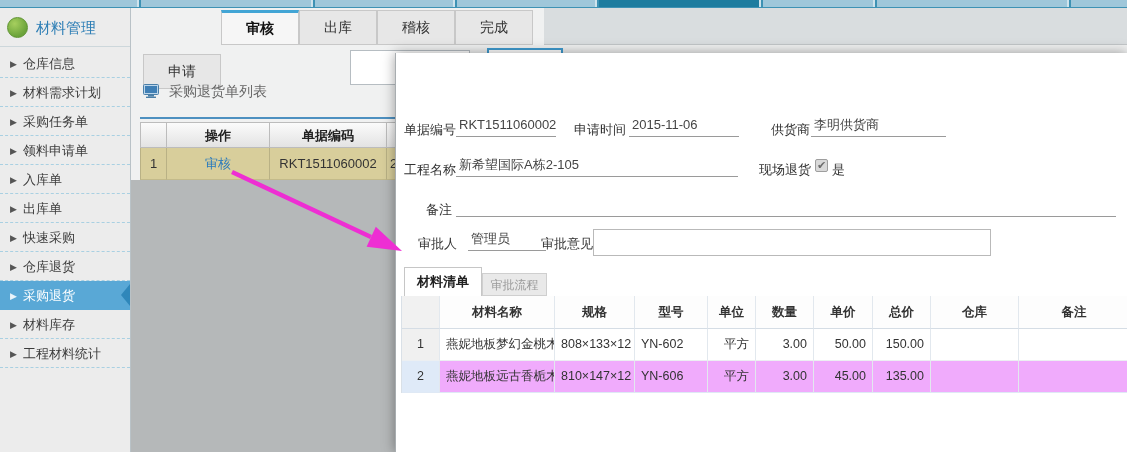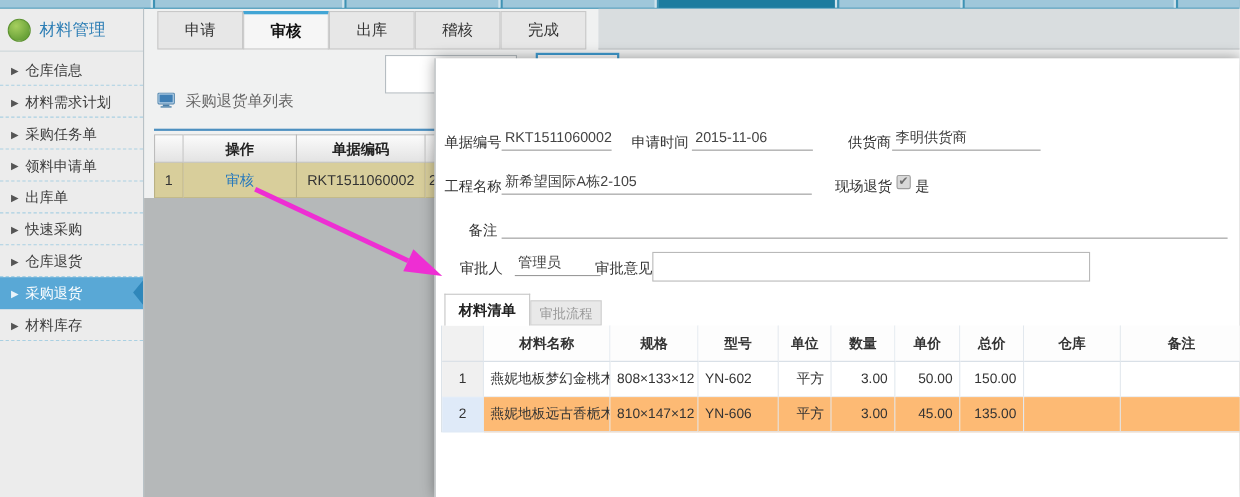--- a/index.html
+++ b/index.html
@@ -87,21 +87,21 @@
 
   
   .mtable { position:absolute; left:5px; top:243px; width:727px; border-left:1px solid #d9e0e7; }
   .mrow { display:flex; width:727px; }
   .mcell { flex:none; font-size:12.5px; color:#333; white-space:nowrap; overflow:hidden;
            border-right:1px solid #e2e8ee; padding:0 6px; }
   .mhead .mcell { height:33px; line-height:32px; font-weight:bold; text-align:center;
                   background:#fdfdfd; border-bottom:1px solid #d5dde5; }
   .mhead .mcell.m-num { background:#f1f1f1; }
   .mdata .mcell { height:32px; line-height:31px; border-bottom:1px solid #eceff2; }
-  .mdata.alt .mcell { background:#fdba74; border-bottom:1px solid #dfe9f5; }
+  .mdata.alt .mcell { background:#f0abfc; border-bottom:1px solid #dfe9f5; }
   .mdata .m-num { background:#f0f0f0; text-align:center; }
   .mdata.alt .m-num { background:#dfeaf8; }
   .m-num { width:38px; } .m-name { width:115px; } .m-spec { width:80px; } .m-model { width:73px; }
   .m-unit { width:48px; text-align:right; } .m-qty { width:58px; text-align:right; }
   .m-price { width:59px; text-align:right; } .m-total { width:58px; text-align:right; }
   .m-wh { width:88px; } .m-remark { width:110px; border-right:none; }
 
   .arrow-svg { position:absolute; left:0; top:0; width:1127px; height:452px; z-index:20; pointer-events:none; }
 </style>
 </head>
@@ -123,32 +123,34 @@
   <div class="sidebar">
     <div class="sb-header">
       <span class="sb-logo"></span>
       <span class="sb-title">材料管理</span>
     </div>
     <div class="sb-items">
       <div class="sb-item"><span class="bullet">▶</span><span>仓库信息</span></div>
       <div class="sb-item"><span class="bullet">▶</span><span>材料需求计划</span></div>
       <div class="sb-item"><span class="bullet">▶</span><span>采购任务单</span></div>
       <div class="sb-item"><span class="bullet">▶</span><span>领料申请单</span></div>
+      <div class="sb-item"><span class="bullet">▶</span><span>入库单</span></div>
       <div class="sb-item"><span class="bullet">▶</span><span>出库单</span></div>
       <div class="sb-item"><span class="bullet">▶</span><span>快速采购</span></div>
       <div class="sb-item"><span class="bullet">▶</span><span>仓库退货</span></div>
       <div class="sb-item active"><span class="bullet">▶</span><span>采购退货</span><span class="notch"></span></div>
       <div class="sb-item"><span class="bullet">▶</span><span>材料库存</span></div>
+      <div class="sb-item"><span class="bullet">▶</span><span>工程材料统计</span></div>
     </div>
   </div>
 
   <div class="band-right"></div>
 
   <div class="tabs">
-    <div class="tab" style="left:0;">申请</div>
+    <div class="tab" style="left:0;margin-top:44px;">申请</div>
     <div class="tab active" style="left:78px;">审核</div>
     <div class="tab" style="left:156px;">出库</div>
     <div class="tab" style="left:234px;">稽核</div>
     <div class="tab" style="left:312px;">完成</div>
   </div>
 
   <input class="search-input" type="text" value="" style="">
   <div class="peek-box"></div>
 
   <div class="panel-title">

